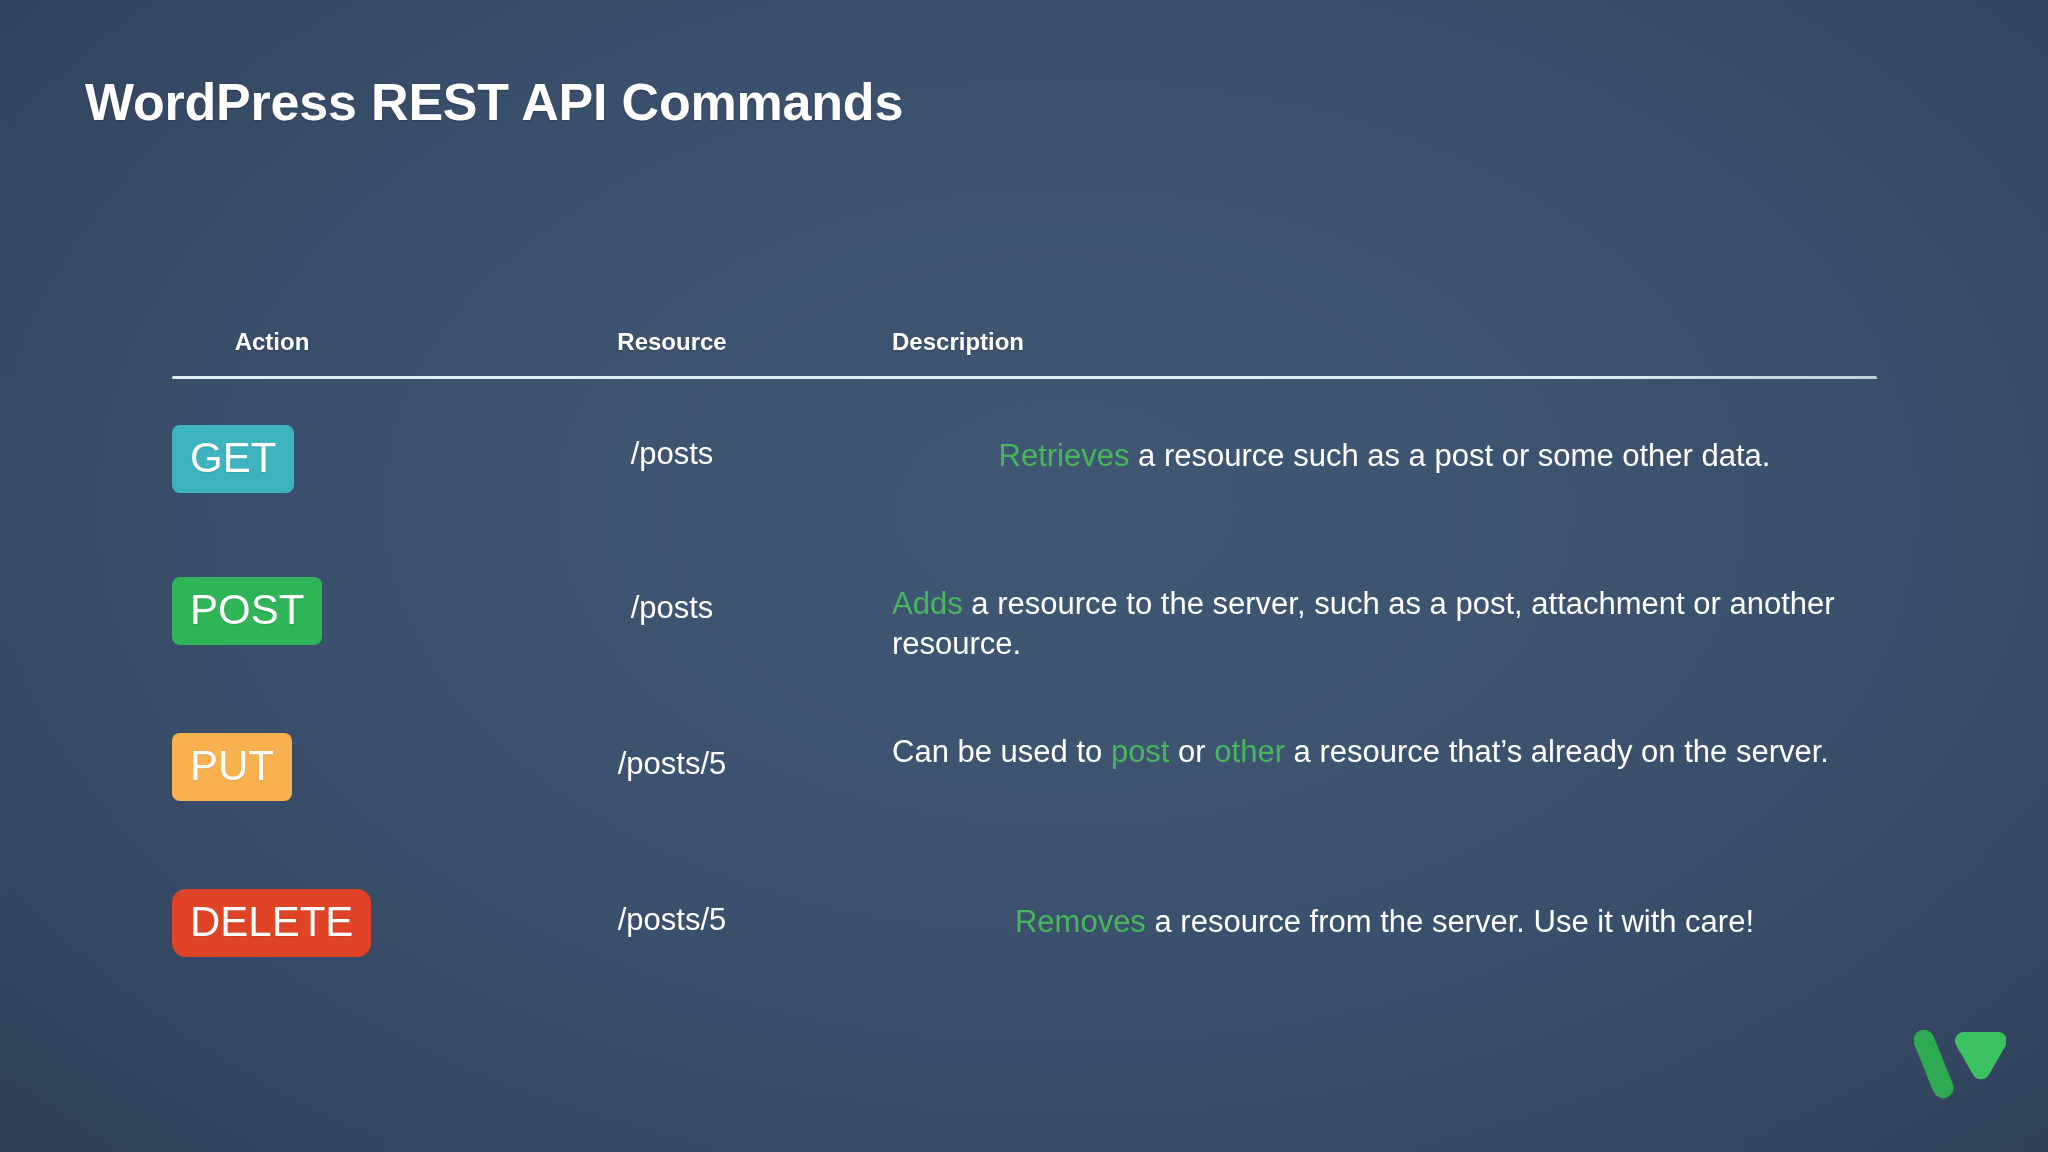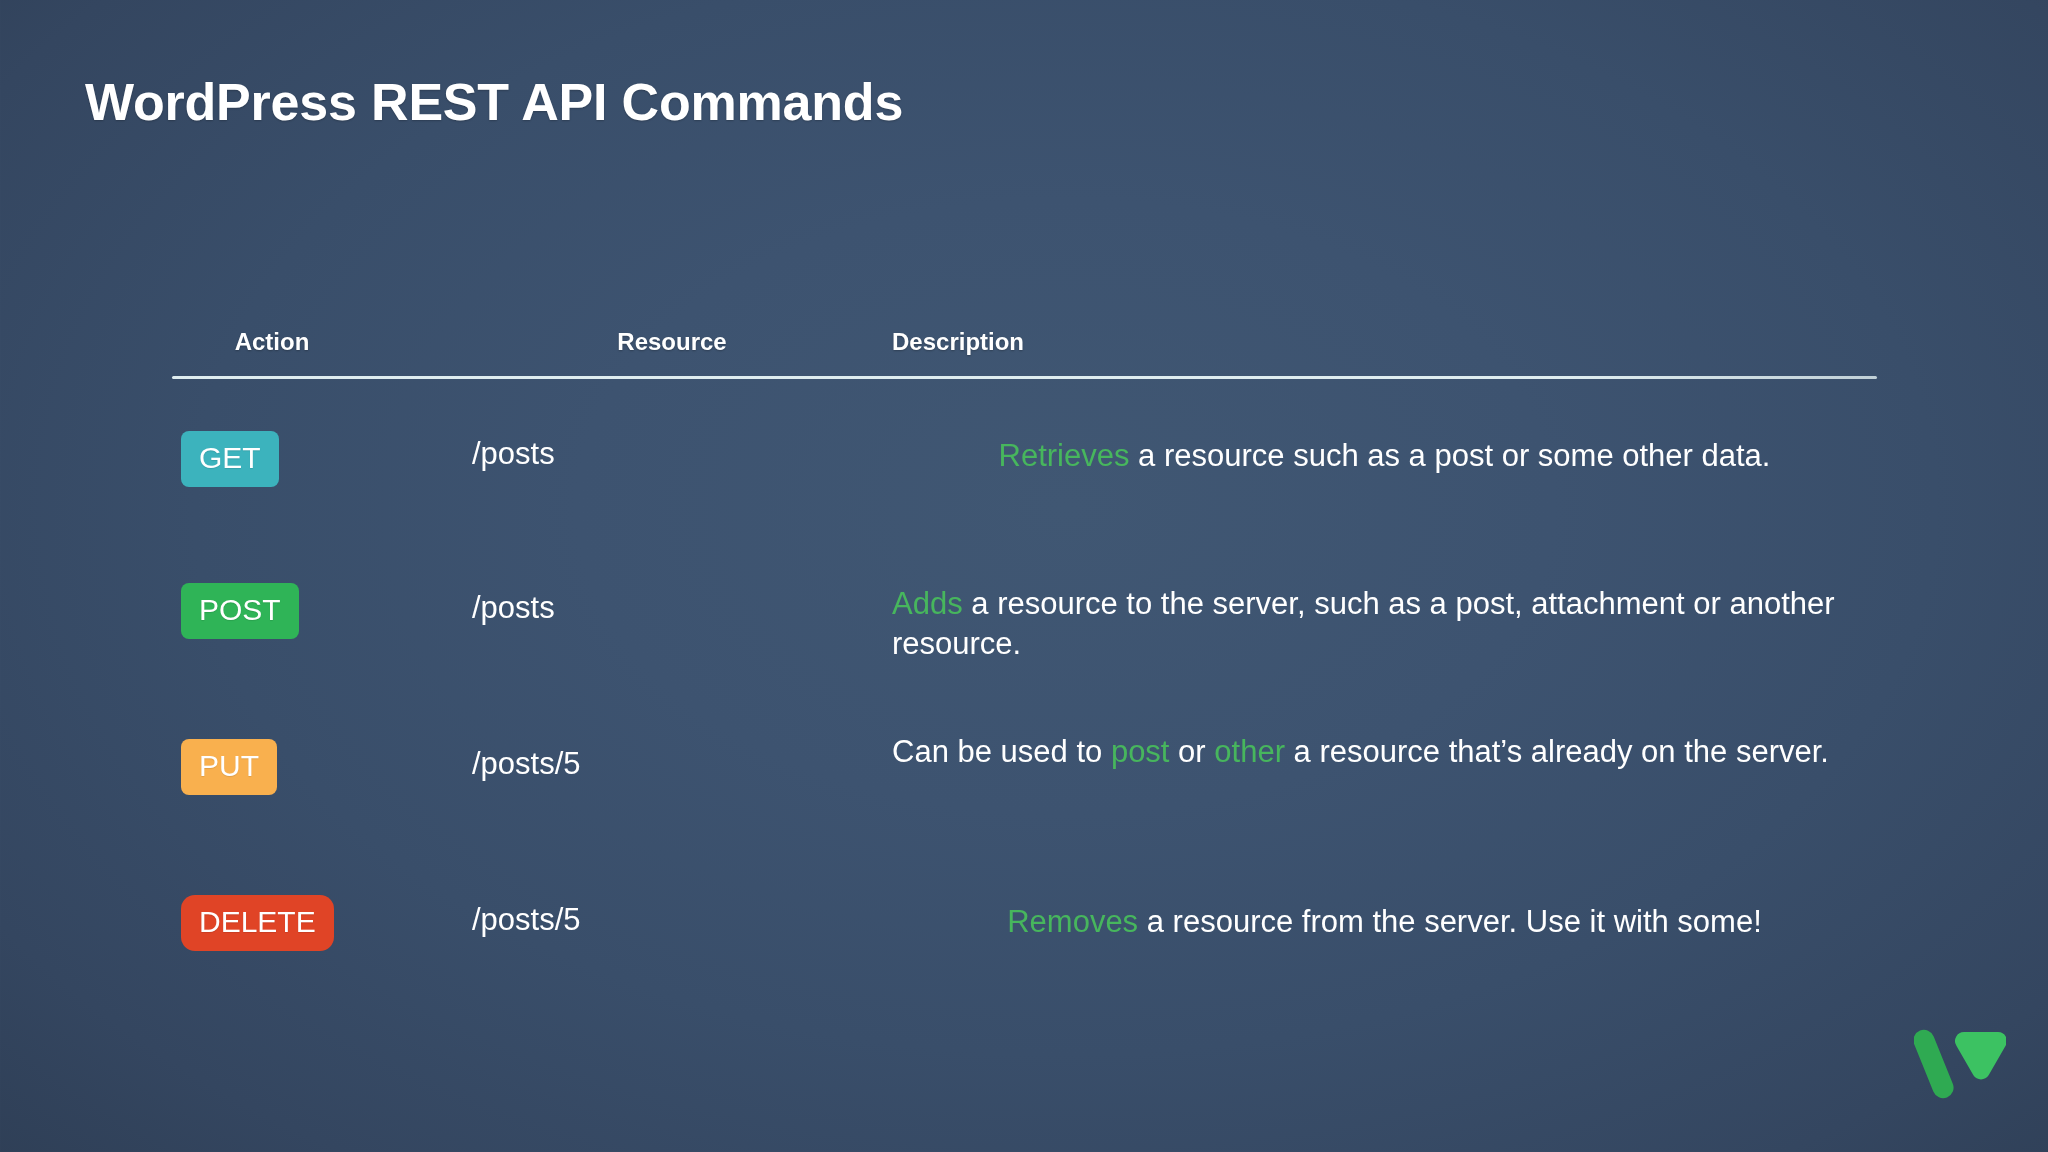--- a/index.html
+++ b/index.html
@@ -110,36 +110,35 @@
     position: absolute;
     left: 0;
     width: 200px;
     display: flex;
     align-items: center;
     justify-content: flex-start;
   }
   .badge {
     display: inline-block;
     color: #ffffff;
-    font-size: 30px;
+    font-size: 42px;
     font-weight: 400;
     line-height: 1;
     padding: 12px 18px 14px 18px;
     border-radius: 8px;
     white-space: nowrap;
     text-shadow: 0 1px 1px rgba(0,0,0,.10);
-    margin-left: 9px;
   }
 
   
   .cell-resource {
     position: absolute;
     left: 300px;
     width: 400px;
-    text-align: left;
+    text-align: center;
     font-size: 31px;
     color: #ffffff;
     font-weight: 400;
   }
 
   
   .cell-description {
     position: absolute;
     left: 720px;
     width: 985px;
@@ -214,21 +213,21 @@
             <span class="badge" style="background: rgb(249, 176, 78);">PUT</span>
           </div>
           <div class="cell-resource">/posts/5</div>
           <div class="cell-description desc-2line"><span>Can be used to </span><span class="accent" style="color: rgb(71, 182, 93);">post</span><span> or </span><span class="accent" style="color: rgb(71, 182, 93);">other</span><span> a resource that’s already on the server.</span></div>
         </div>
         <div class="row row-delete">
           <div class="cell-action">
             <span class="badge" style="background: rgb(224, 68, 38); border-radius: 14px;">DELETE</span>
           </div>
           <div class="cell-resource">/posts/5</div>
-          <div class="cell-description desc-1line"><span class="accent" style="color: rgb(71, 182, 93);">Removes</span><span> a resource from the server. Use it with some!</span></div>
+          <div class="cell-description desc-1line"><span class="accent" style="color: rgb(71, 182, 93);">Removes</span><span> a resource from the server. Use it with care!</span></div>
         </div>
       </div>
 
   </div>
 
   <div id="brand-logo">
     <svg viewBox="0 0 92 86" width="92" height="86" aria-hidden="true">
       <g>
         <rect x="9" y="4" width="21" height="72" rx="10.5" transform="rotate(-22 19.5 40)" fill="#2faa52"></rect>
         <path d="M50 8 H84 A9 9 0 0 1 91.6 21.8 L74.6 51.2 A9 9 0 0 1 59.4 51.2 L42.4 21.8 A9 9 0 0 1 50 8 Z" fill="#3cc262"></path>

